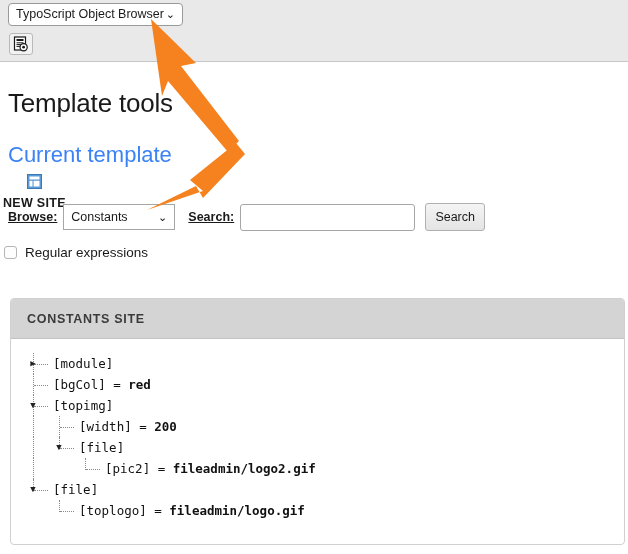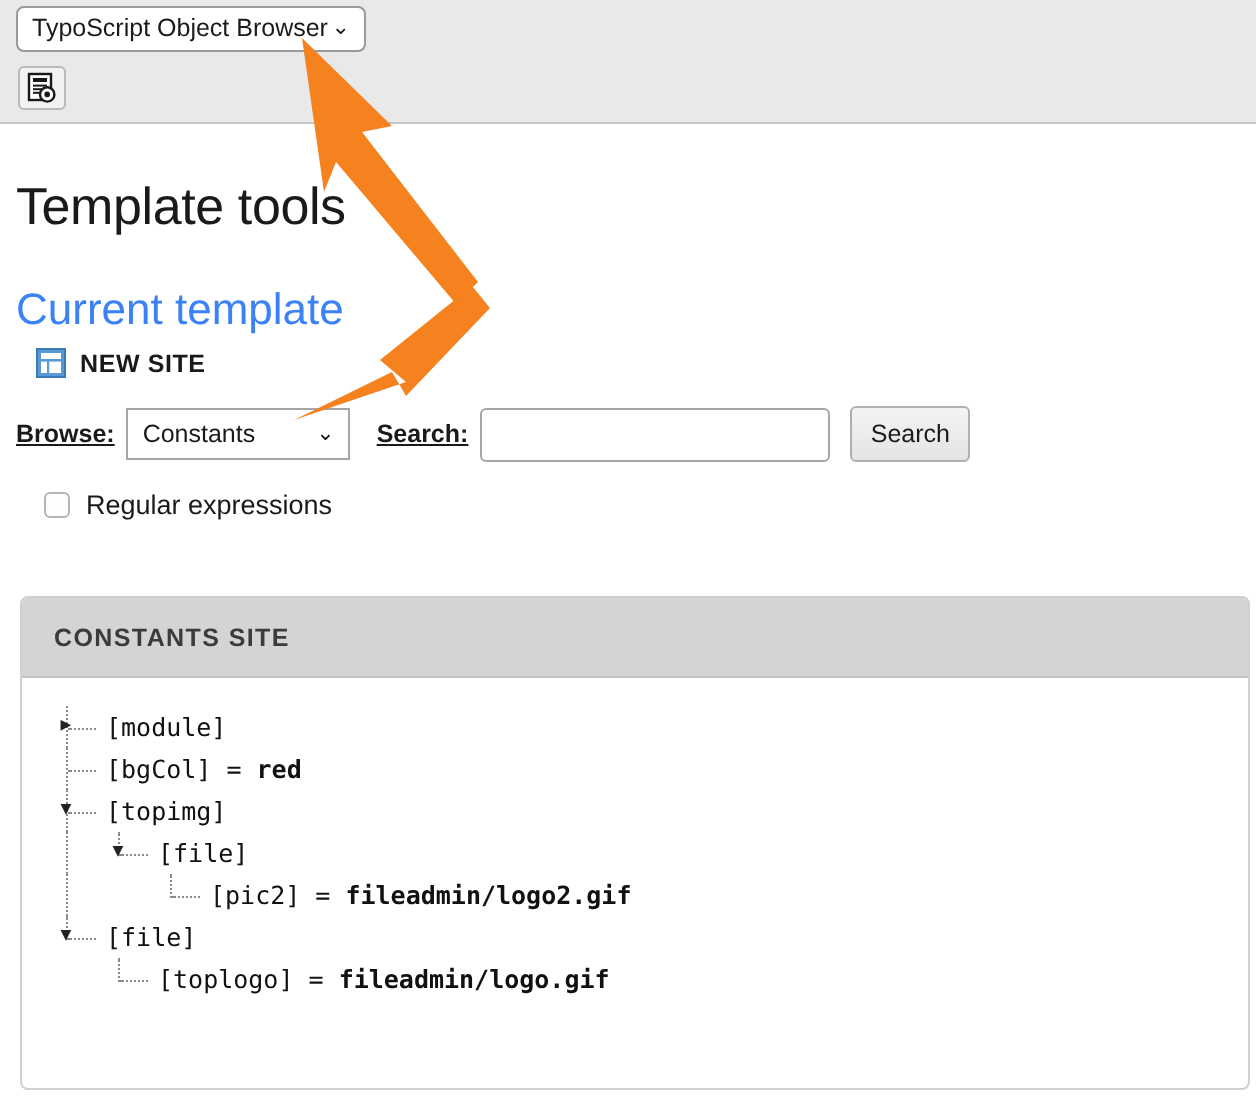--- a/index.html
+++ b/index.html
@@ -86,25 +86,26 @@
     position: absolute;
     left: 8px;
     top: 142px;
     font-size: 22px;
     font-weight: 400;
     color: #3b82f6;
   }
 
   .template-row {
     position: absolute;
-    left: 18px;
+    left: 3px;
     top: 174px;
     display: flex;
-    align-items: flex-end;
+    align-items: center;
     gap: 7px;
+    flex-direction: column;
   }
   .template-name {
     font-size: 12.5px;
     font-weight: bold;
     color: #1a1a1a;
     letter-spacing: 0.3px;
   }
 
   
   .browse-row {
@@ -168,21 +169,21 @@
     border-radius: 3px;
     background: linear-gradient(#f4f4f4, #e4e4e4);
     font-family: "Liberation Sans", sans-serif;
     font-size: 12.5px;
     color: #1a1a1a;
     cursor: pointer;
   }
 
   .regex-row {
     position: absolute;
-    left: 22px;
+    left: 4px;
     top: 245px;
     display: flex;
     align-items: center;
     gap: 8px;
     justify-content: flex-end;
   }
   .cbx {
     width: 13px;
     height: 13px;
     box-sizing: border-box;
@@ -356,20 +357,26 @@
         <span class="label" style="left: 42px;">[bgCol]<span> = </span><span class="val">red</span></span>
       </div>
       <div class="tree-row">
         <span class="vline" style="left: 22px;"></span>
         <span class="dash" style="left: 23px;"></span>
         <span class="twisty" style="left: 14px;">▼</span>
         <span class="label" style="left: 42px;">[topimg]</span>
       </div>
       <div class="tree-row">
         <span class="vline" style="left: 22px;"></span>
+        <span class="vline" style="left: 48px;"></span>
+        <span class="dash" style="left: 49px;"></span>
+        <span class="label" style="left: 68px;">[width]<span> = </span><span class="val">200</span></span>
+      </div>
+      <div class="tree-row">
+        <span class="vline" style="left: 22px;"></span>
         <span class="elbow" style="left: 48px;"></span>
         <span class="dash" style="left: 49px;"></span>
         <span class="twisty" style="left: 40px;">▼</span>
         <span class="label" style="left: 68px;">[file]</span>
       </div>
       <div class="tree-row">
         <span class="vline" style="left: 22px;"></span>
         <span class="elbow" style="left: 74px;"></span>
         <span class="dash" style="left: 75px;"></span>
         <span class="label" style="left: 94px;">[pic2]<span> = </span><span class="val">fileadmin/logo2.gif</span></span>

